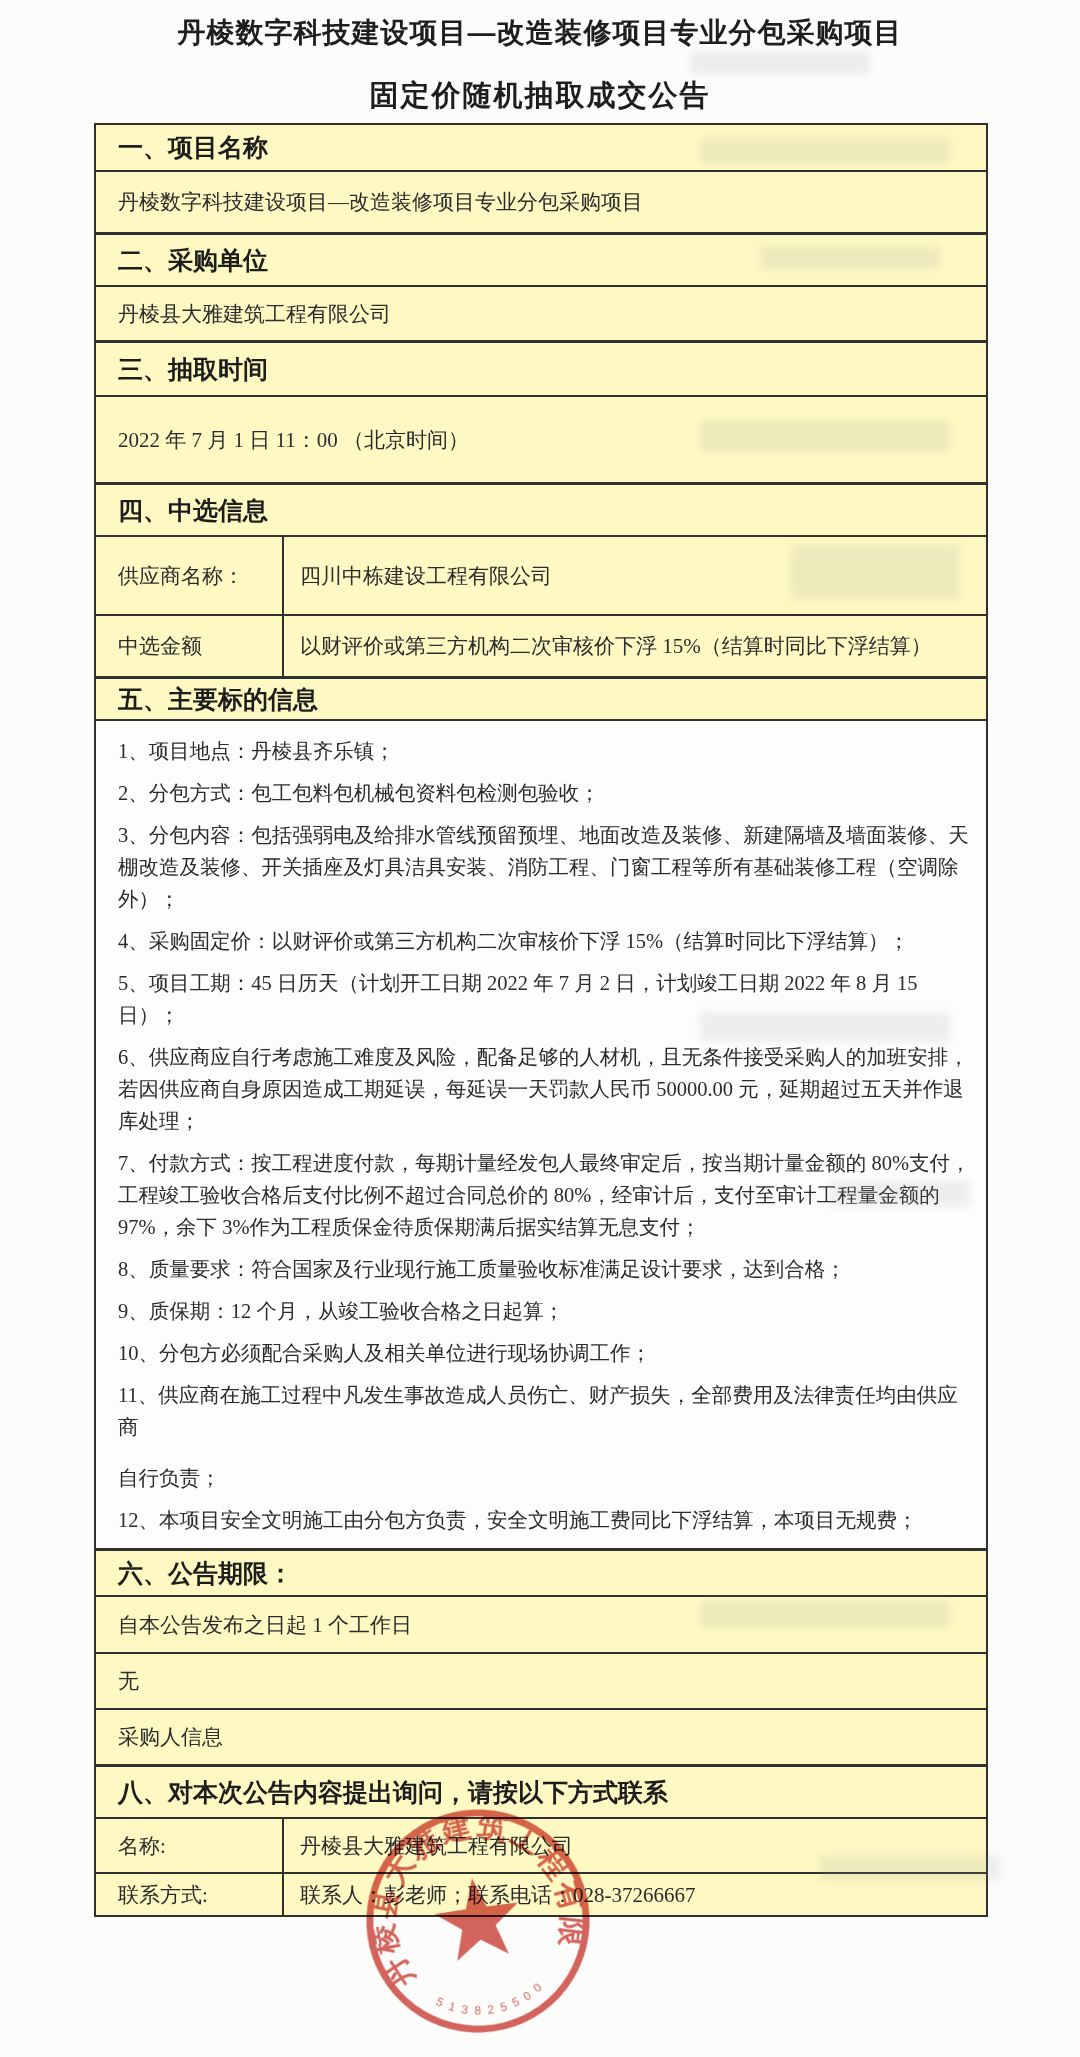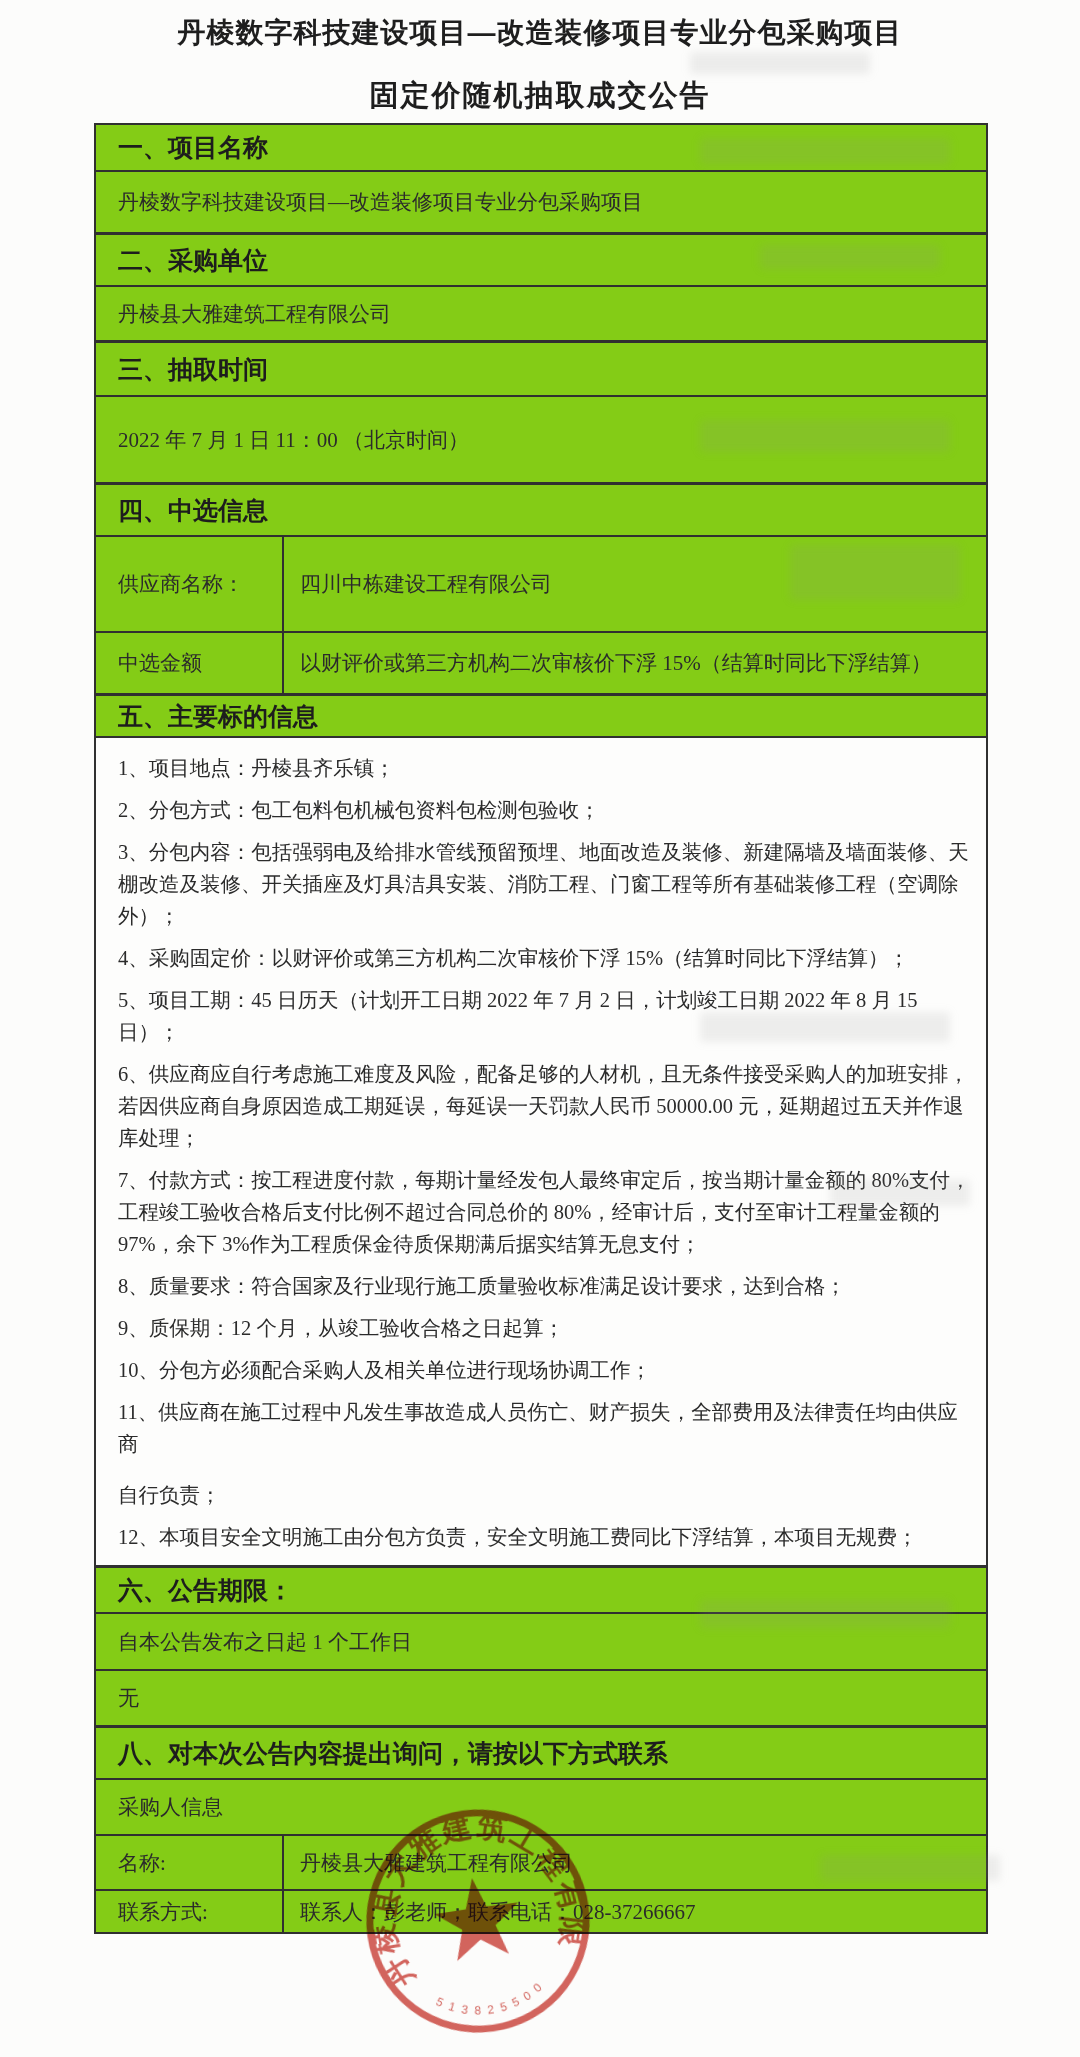--- a/index.html
+++ b/index.html
@@ -28,21 +28,21 @@
     position:absolute;left:94px;top:123px;width:894px;
     border:2px solid #303030;
     background:#fdfdfc;
     box-sizing:border-box;
   }
   .row{
     box-sizing:border-box;
     display:flex;align-items:center;
     padding-left:22px;padding-right:10px;
     border-top:2px solid #303030;
-    background:#84cc16;
+    background:#fef9c3;
   }
   .row:first-child{border-top:none;}
   .hdr{
     font-family:"Liberation Sans","DejaVu Sans",sans-serif;
     font-weight:700;font-size:25px;color:#1d1d1d;
     border-top-width:3px;
   }
   .content{font-size:21px;color:#2b2b2b;}
   .twocol{padding:0;align-items:stretch;}
   .twocol .label{
@@ -93,21 +93,21 @@
     <div class="row hdr" style="height:45px">一、项目名称</div>
     <div class="row content" style="height:62px">丹棱数字科技建设项目—改造装修项目专业分包采购项目</div>
 
     <div class="row hdr" style="height:53px">二、采购单位</div>
     <div class="row content" style="height:55px">丹棱县大雅建筑工程有限公司</div>
 
     <div class="row hdr" style="height:55px">三、抽取时间</div>
     <div class="row content" style="height:87px">2022 年 7 月 1 日 11：00 （北京时间）</div>
 
     <div class="row hdr" style="height:53px">四、中选信息</div>
-    <div class="row twocol" style="height:96px">
+    <div class="row twocol" style="height:79px">
       <div class="label">供应商名称：</div>
       <div class="value">四川中栋建设工程有限公司</div>
     </div>
     <div class="row twocol" style="height:62px">
       <div class="label">中选金额</div>
       <div class="value">以财评价或第三方机构二次审核价下浮 15%（结算时同比下浮结算）</div>
     </div>
 
     <div class="row hdr" style="height:43px">五、主要标的信息</div>
     <div class="bigcell" style="height:829px">
@@ -126,22 +126,22 @@
       <p>12、本项目安全文明施工由分包方负责，安全文明施工费同比下浮结算，本项目无规费；</p>
       <p>13、资格要求：（1）需具有建筑装修装饰工程专业承包二级及以上资质；</p>
 
     </div>
 
     <div class="row hdr" style="height:47px">六、公告期限：</div>
     <div class="row content" style="height:57px">自本公告发布之日起 1 个工作日</div>
 
     <div class="row content" style="height:56px">无</div>
 
+    <div class="row content" style="height:56px">采购人信息</div>
     <div class="row hdr" style="height:53px">八、对本次公告内容提出询问，请按以下方式联系</div>
-    <div class="row content" style="height:56px">采购人信息</div>
     <div class="row twocol" style="height:55px">
       <div class="label">名称:</div>
       <div class="value">丹棱县大雅建筑工程有限公司</div>
     </div>
     <div class="row twocol" style="height:43px">
       <div class="label">联系方式:</div>
       <div class="value">联系人：彭老师；联系电话：028-37266667</div>
     </div>
 
   </div>

